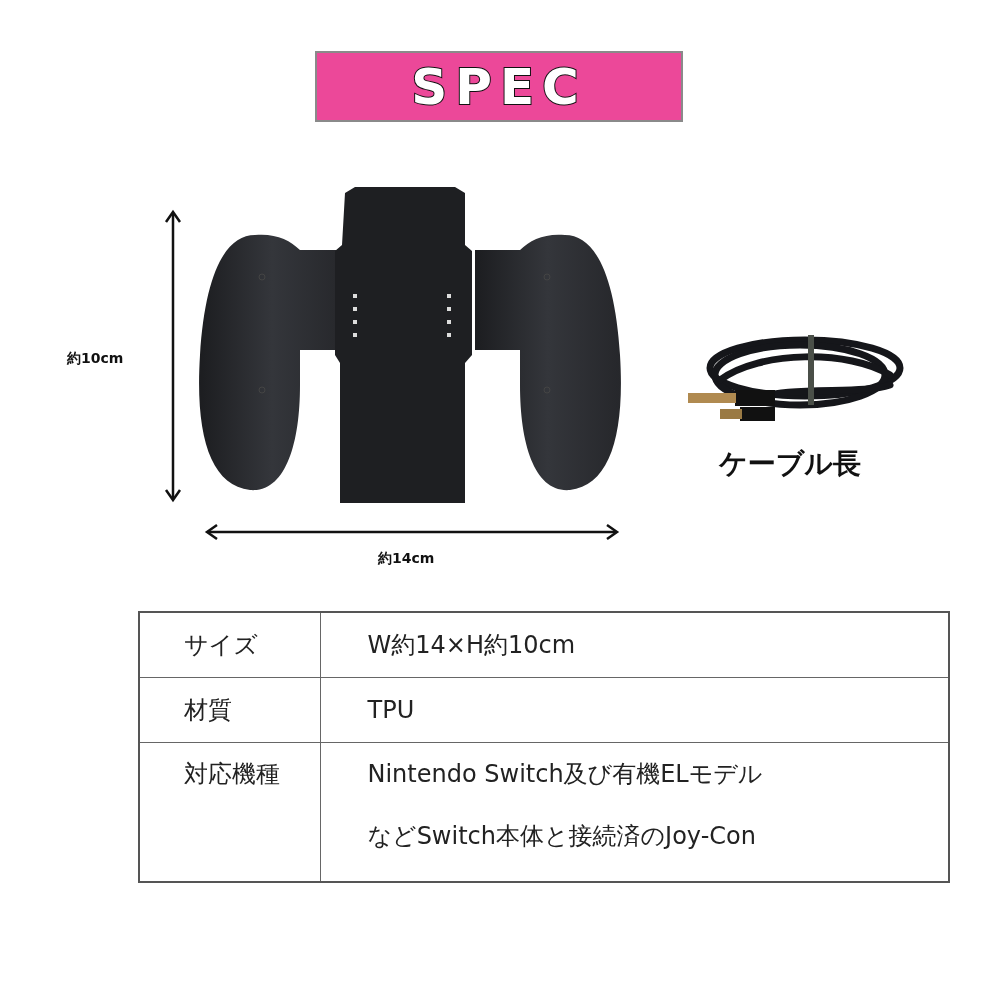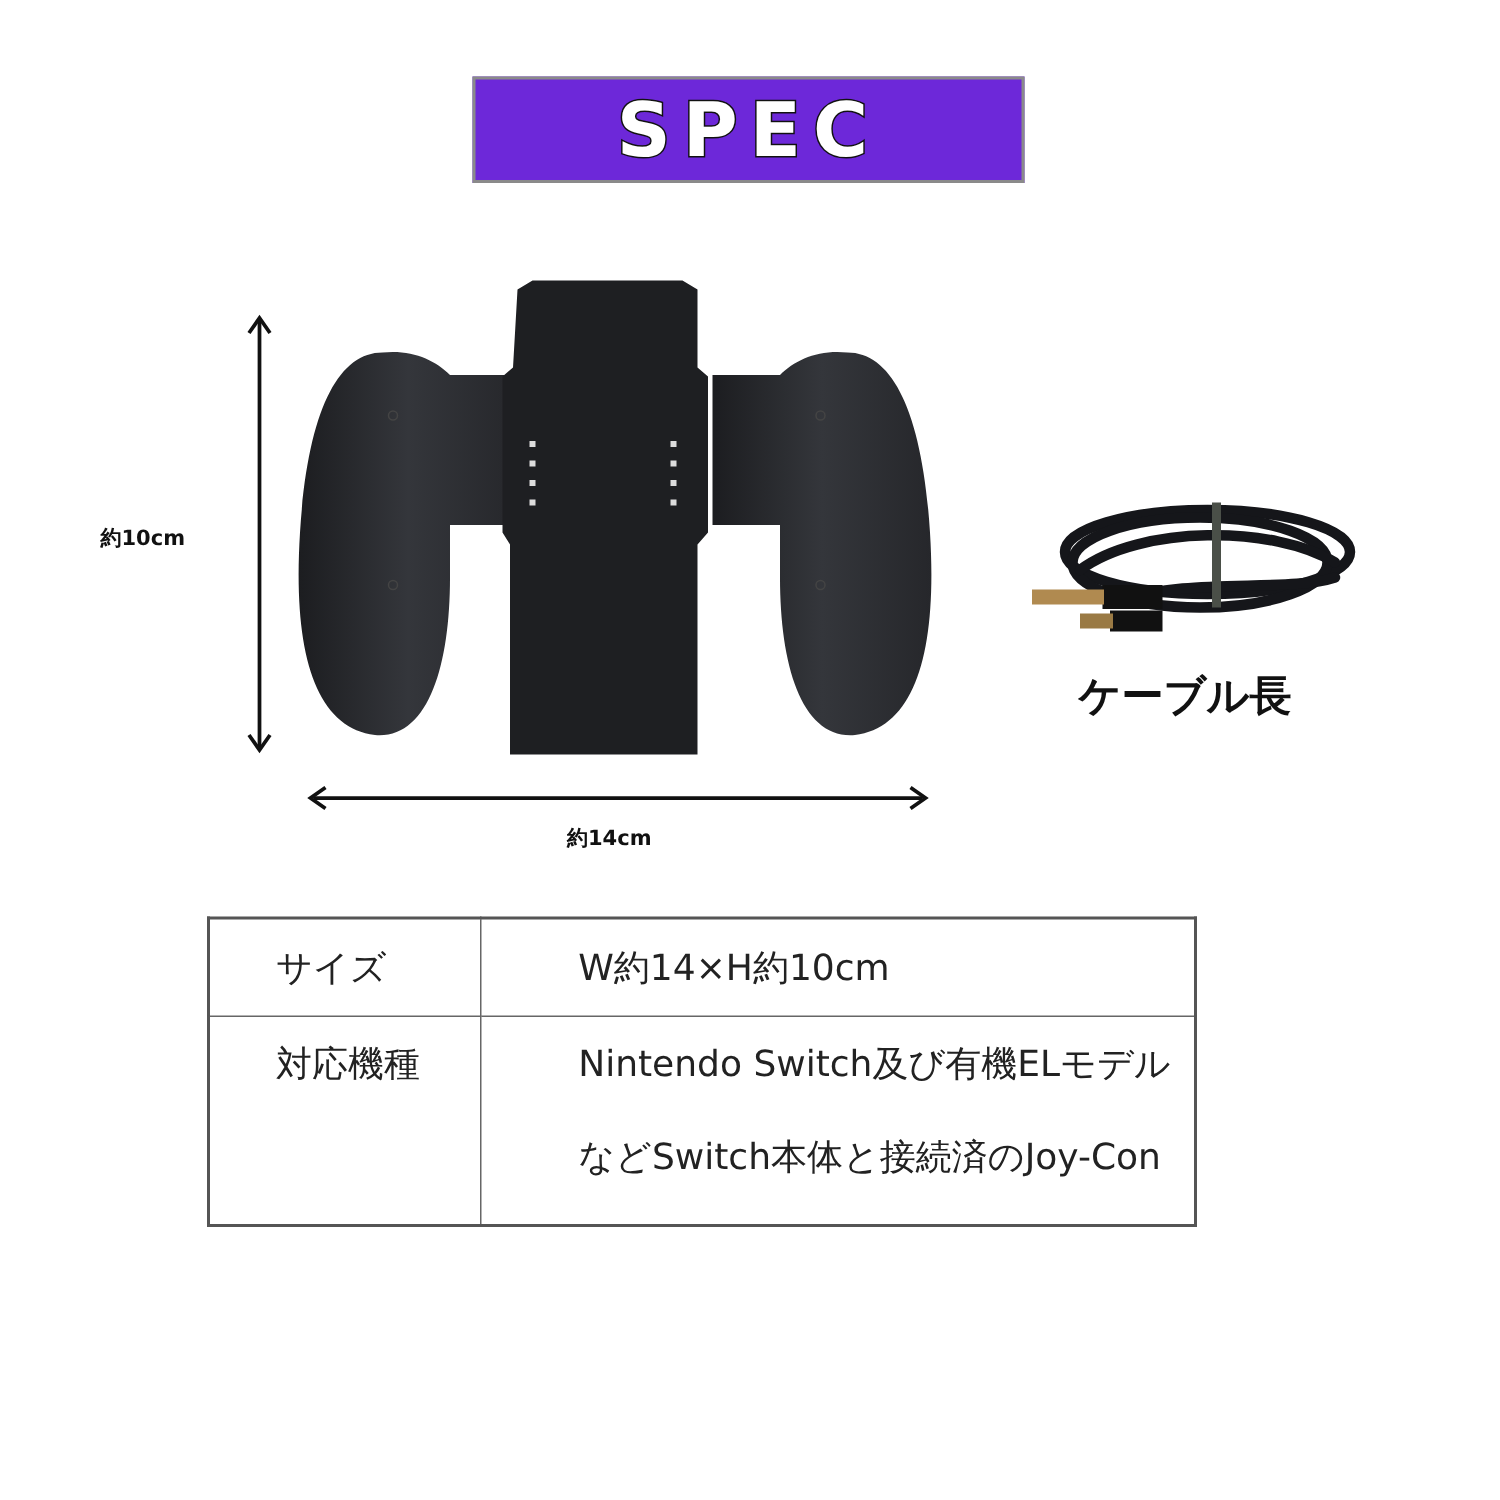--- a/index.html
+++ b/index.html
@@ -1,44 +1,44 @@
 <!DOCTYPE html>
 <html><head>
 <meta charset="utf-8">
 <style>
   html, body { margin: 0; padding: 0; background: #ffffff; }
   body { width: 1000px; height: 1000px; position: relative; overflow: hidden;
          font-family: "DejaVu Sans", "Liberation Sans", sans-serif; color: #111; }
 
   .title-box { position: absolute; left: 315px; top: 51px; width: 368px; height: 71px;
-               background: #6d28d9; border: 2px solid #8a8a8a; box-sizing: border-box;
+               background: #ec4899; border: 2px solid #8a8a8a; box-sizing: border-box;
                display: flex; align-items: center; justify-content: center; }
   .title-text { font-family: "DejaVu Sans", sans-serif; font-weight: bold; font-size: 50px;
                 letter-spacing: 8px; color: #ffffff;
                 -webkit-text-stroke: 2px #111; paint-order: stroke fill; }
 
   
   .v-arrow { position: absolute; left: 170px; top: 210px; width: 6px; height: 292px; }
   .h-arrow { position: absolute; left: 205px; top: 525px; width: 414px; height: 14px; }
   .dim-label { position: absolute; font-size: 14px; font-weight: bold; color: #111; white-space: nowrap; }
   .dim-h { left: 67px; top: 350px; }
   .dim-w { left: 378px; top: 550px; }
 
   .grip { position: absolute; left: 195px; top: 185px; width: 430px; height: 320px; }
   .cable { position: absolute; left: 680px; top: 330px; width: 225px; height: 100px; }
   .cable-label { position: absolute; left: 700px; top: 447px; width: 180px; text-align: center;
                  font-size: 28px; font-weight: bold; line-height: 34px; color: #111; }
 
   
-  .spec-table { position: absolute; left: 138px; top: 611px; width: 660px;
+  .spec-table { position: absolute; left: 138px; top: 611px; width: 812px;
                 border-collapse: collapse; border: 2px solid #555; }
   .spec-table td { border: 1.5px solid #666; font-size: 24px; color: #222; vertical-align: top;
                    font-family: "DejaVu Sans", sans-serif; }
   .spec-table td.k { width: 181px; padding-left: 44px; box-sizing: border-box; }
-  .spec-table td.v { padding-left: 65px; margin-left: 36px; }
+  .spec-table td.v { padding-left: 47px; margin-left: 36px; }
   .row-s td { height: 62px; line-height: 62px; }
   .row-l td { height: 122px; }
   .row-l td.k { padding-top: 15px; line-height: 32px; }
   .row-l td.v { padding-top: 15px; line-height: 32px; }
   .v-line2 { display: block; margin-top: 30px; }
 </style>
 </head>
 <body>
 
 <div class="title-box">
@@ -105,20 +105,24 @@
 <div class="cable-label">
   <div>ケーブル長</div>
 </div>
 
 <table class="spec-table">
   <tbody>
       <tr class="row-s">
     <td class="k">サイズ</td>
     <td class="v">W約14×H約10cm</td>
   </tr>
+  <tr class="row-s">
+    <td class="k">材質</td>
+    <td class="v">TPU</td>
+  </tr>
   <tr class="row-l">
     <td class="k">対応機種</td>
     <td class="v">
       <span>Nintendo Switch及び有機ELモデル</span>
       <span class="v-line2">などSwitch本体と接続済のJoy-Con</span>
     </td>
   </tr>
 </tbody>
   </table>
 

